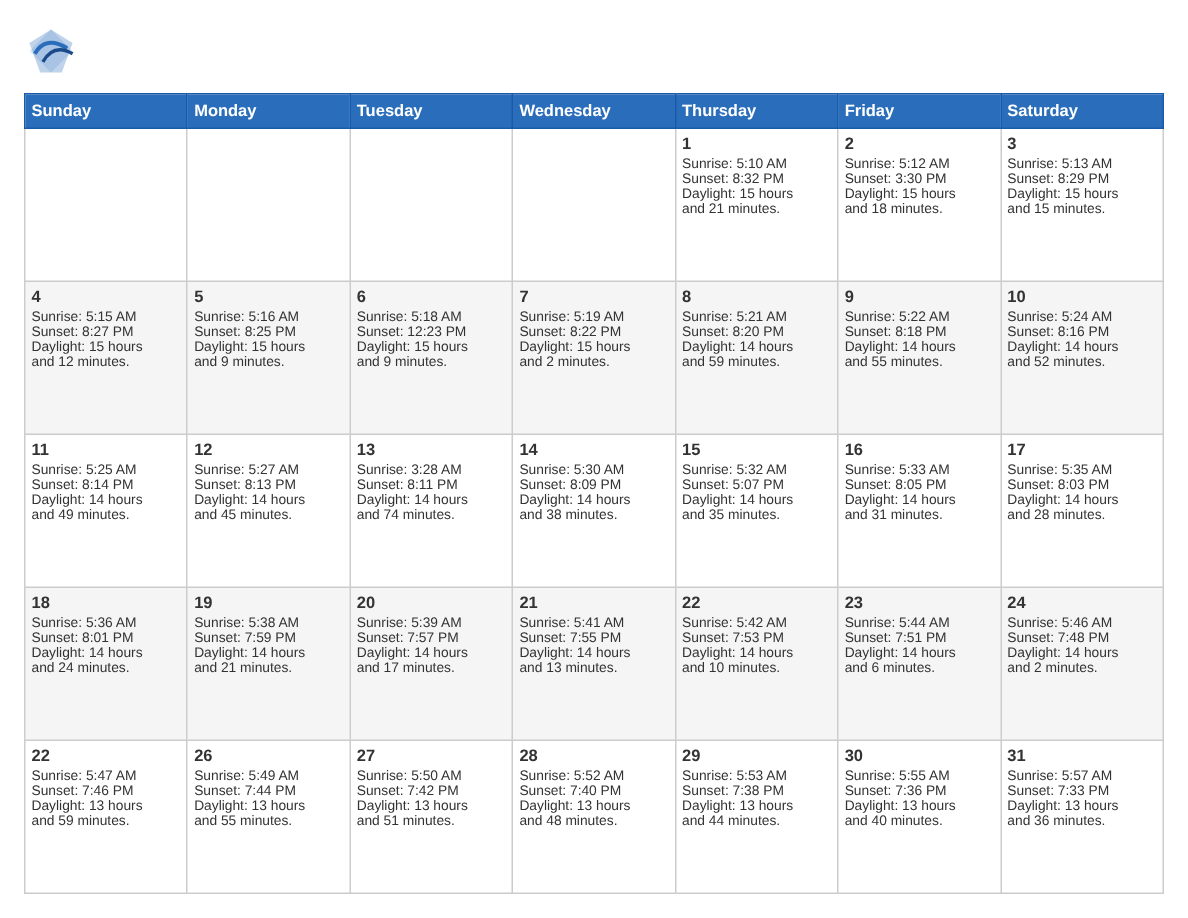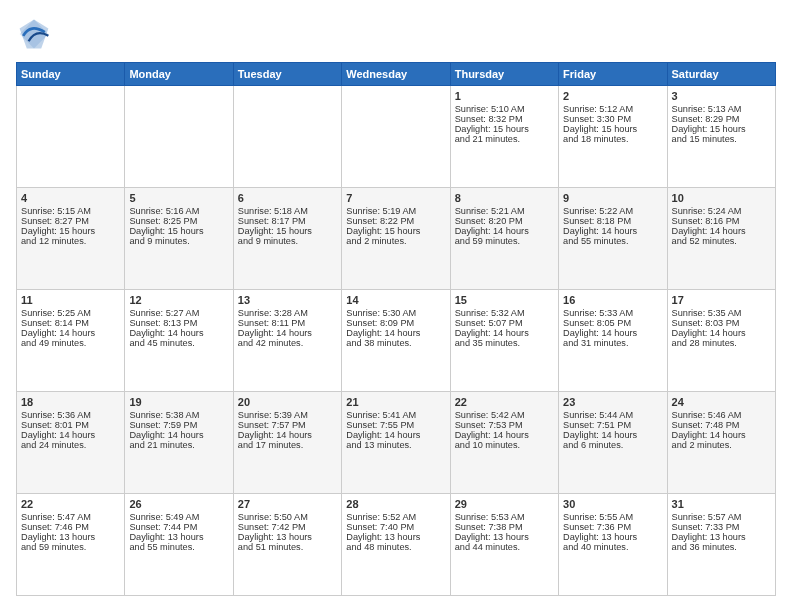--- a/index.html
+++ b/index.html
@@ -164,21 +164,21 @@
           <td>
             <span class="day-num">5</span>
             <div>Sunrise: 5:16 AM</div>
             <div>Sunset: 8:25 PM</div>
             <div>Daylight: 15 hours</div>
             <div>and 9 minutes.</div>
           </td>
           <td>
             <span class="day-num">6</span>
             <div>Sunrise: 5:18 AM</div>
-            <div>Sunset: 8:17 PM</div>
+            <div>Sunset: 12:23 PM</div>
             <div>Daylight: 15 hours</div>
             <div>and 9 minutes.</div>
           </td>
           <td>
             <span class="day-num">7</span>
             <div>Sunrise: 5:19 AM</div>
             <div>Sunset: 8:22 PM</div>
             <div>Daylight: 15 hours</div>
             <div>and 2 minutes.</div>
           </td>
@@ -217,21 +217,21 @@
             <div>Sunrise: 5:27 AM</div>
             <div>Sunset: 8:13 PM</div>
             <div>Daylight: 14 hours</div>
             <div>and 45 minutes.</div>
           </td>
           <td>
             <span class="day-num">13</span>
             <div>Sunrise: 3:28 AM</div>
             <div>Sunset: 8:11 PM</div>
             <div>Daylight: 14 hours</div>
-            <div>and 42 minutes.</div>
+            <div>and 74 minutes.</div>
           </td>
           <td>
             <span class="day-num">14</span>
             <div>Sunrise: 5:30 AM</div>
             <div>Sunset: 8:09 PM</div>
             <div>Daylight: 14 hours</div>
             <div>and 38 minutes.</div>
           </td>
           <td>
             <span class="day-num">15</span>

